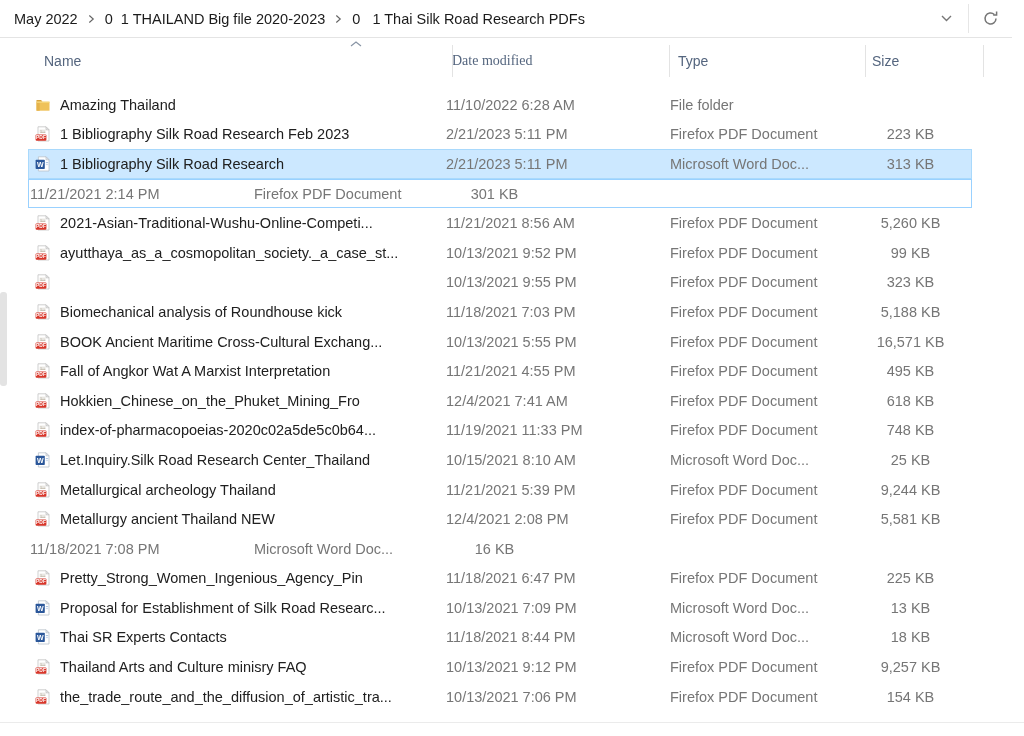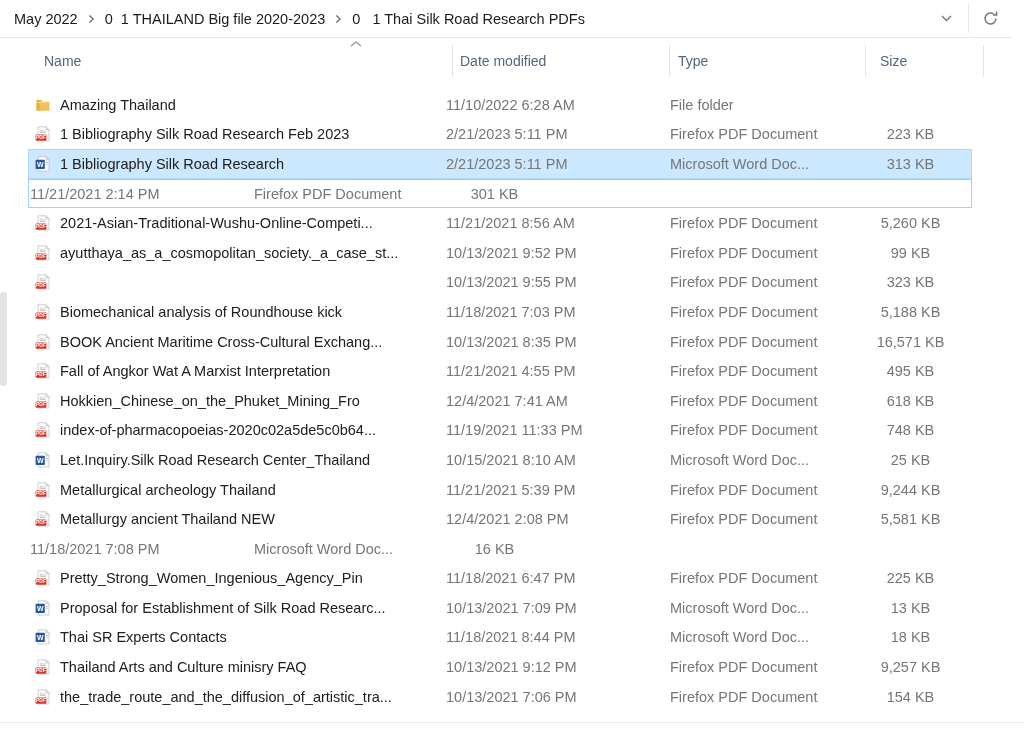--- a/index.html
+++ b/index.html
@@ -24,23 +24,23 @@
   .addr-drop{width:44px;display:flex;align-items:center;justify-content:center;}
   .tb-sep{width:1px;background:#e6e6e6;margin:4px 0;}
   .refresh{width:43px;display:flex;align-items:center;justify-content:center;}
   
   .headers{
     position:absolute;left:36px;top:38px;width:944px;height:46px;
     display:flex;align-items:center;font-size:14px;color:#54657e;
   }
   .hcell{height:100%;display:flex;align-items:center;box-sizing:border-box;cursor:default;}
   .hcell.h-name{width:416px;padding-left:8px;position:relative;}
-  .hcell.h-date{width:217px;padding-left:8px;}
+  .hcell.h-date{width:217px;font-family:Liberation Serif, serif;}
   .hcell.h-type{width:196px;padding-left:9px;}
-  .hcell.h-size{width:111px;padding-left:15px;}
+  .hcell.h-size{width:111px;padding-left:7px;}
   .hsep{position:absolute;top:7px;width:1px;height:32px;background:#e3e3e3;}
   .sort-caret{position:absolute;left:314px;top:3px;}
   
   .file-list{position:absolute;left:28px;top:84px;width:944px;padding-top:6px;}
   .row{
     height:29.6px;display:flex;align-items:center;box-sizing:border-box;
     font-size:14.5px;cursor:default;
   }
   .row.selected{background:#cce8ff;outline:1px solid #a9d9fc;outline-offset:-1px;}
   .row.focused{outline:1px solid #99d1ff;outline-offset:-1px;}
@@ -244,21 +244,21 @@
     <path d="M3 .8h8l3 3V15H3z" fill="#fff" stroke="#c3c3c3" stroke-width="0.8"></path>
     <path d="M11 .8v3h3z" fill="#ececec" stroke="#c3c3c3" stroke-width="0.8"></path>
     <rect x="4.6" y="3.6" width="6" height="3.4" fill="#e8e6e2"></rect>
     <circle cx="6" cy="4.8" r="0.7" fill="#cfcabf"></circle>
     <path d="M4.8 7l1.8-1.6L8 6.6l1.4-1L10.6 7z" fill="#c9c2b4"></path>
     <rect x="0.6" y="8.4" width="10.8" height="6.4" rx="1" fill="#d8362a"></rect>
     <text x="6" y="13.3" text-anchor="middle" font-family="Liberation Sans, sans-serif" font-size="4.9" font-weight="bold" fill="#fff">PDF</text>
   </svg></span>
       <span class="fname">BOOK Ancient Maritime Cross-Cultural Exchang...</span>
     </div>
-    <div class="cell c-date">10/13/2021 8:35 PM</div>
+    <div class="cell c-date">10/13/2021 5:55 PM</div>
     <div class="cell c-type">Firefox PDF Document</div>
     <div class="cell c-size">16,571 KB</div>
   </div>
     <div class="row">
     <div class="cell c-name">
       <span class="icon-slot"><svg width="16" height="16" viewBox="0 0 16 16" aria-hidden="true">
     <path d="M3 .8h8l3 3V15H3z" fill="#fff" stroke="#c3c3c3" stroke-width="0.8"></path>
     <path d="M11 .8v3h3z" fill="#ececec" stroke="#c3c3c3" stroke-width="0.8"></path>
     <rect x="4.6" y="3.6" width="6" height="3.4" fill="#e8e6e2"></rect>
     <circle cx="6" cy="4.8" r="0.7" fill="#cfcabf"></circle>

